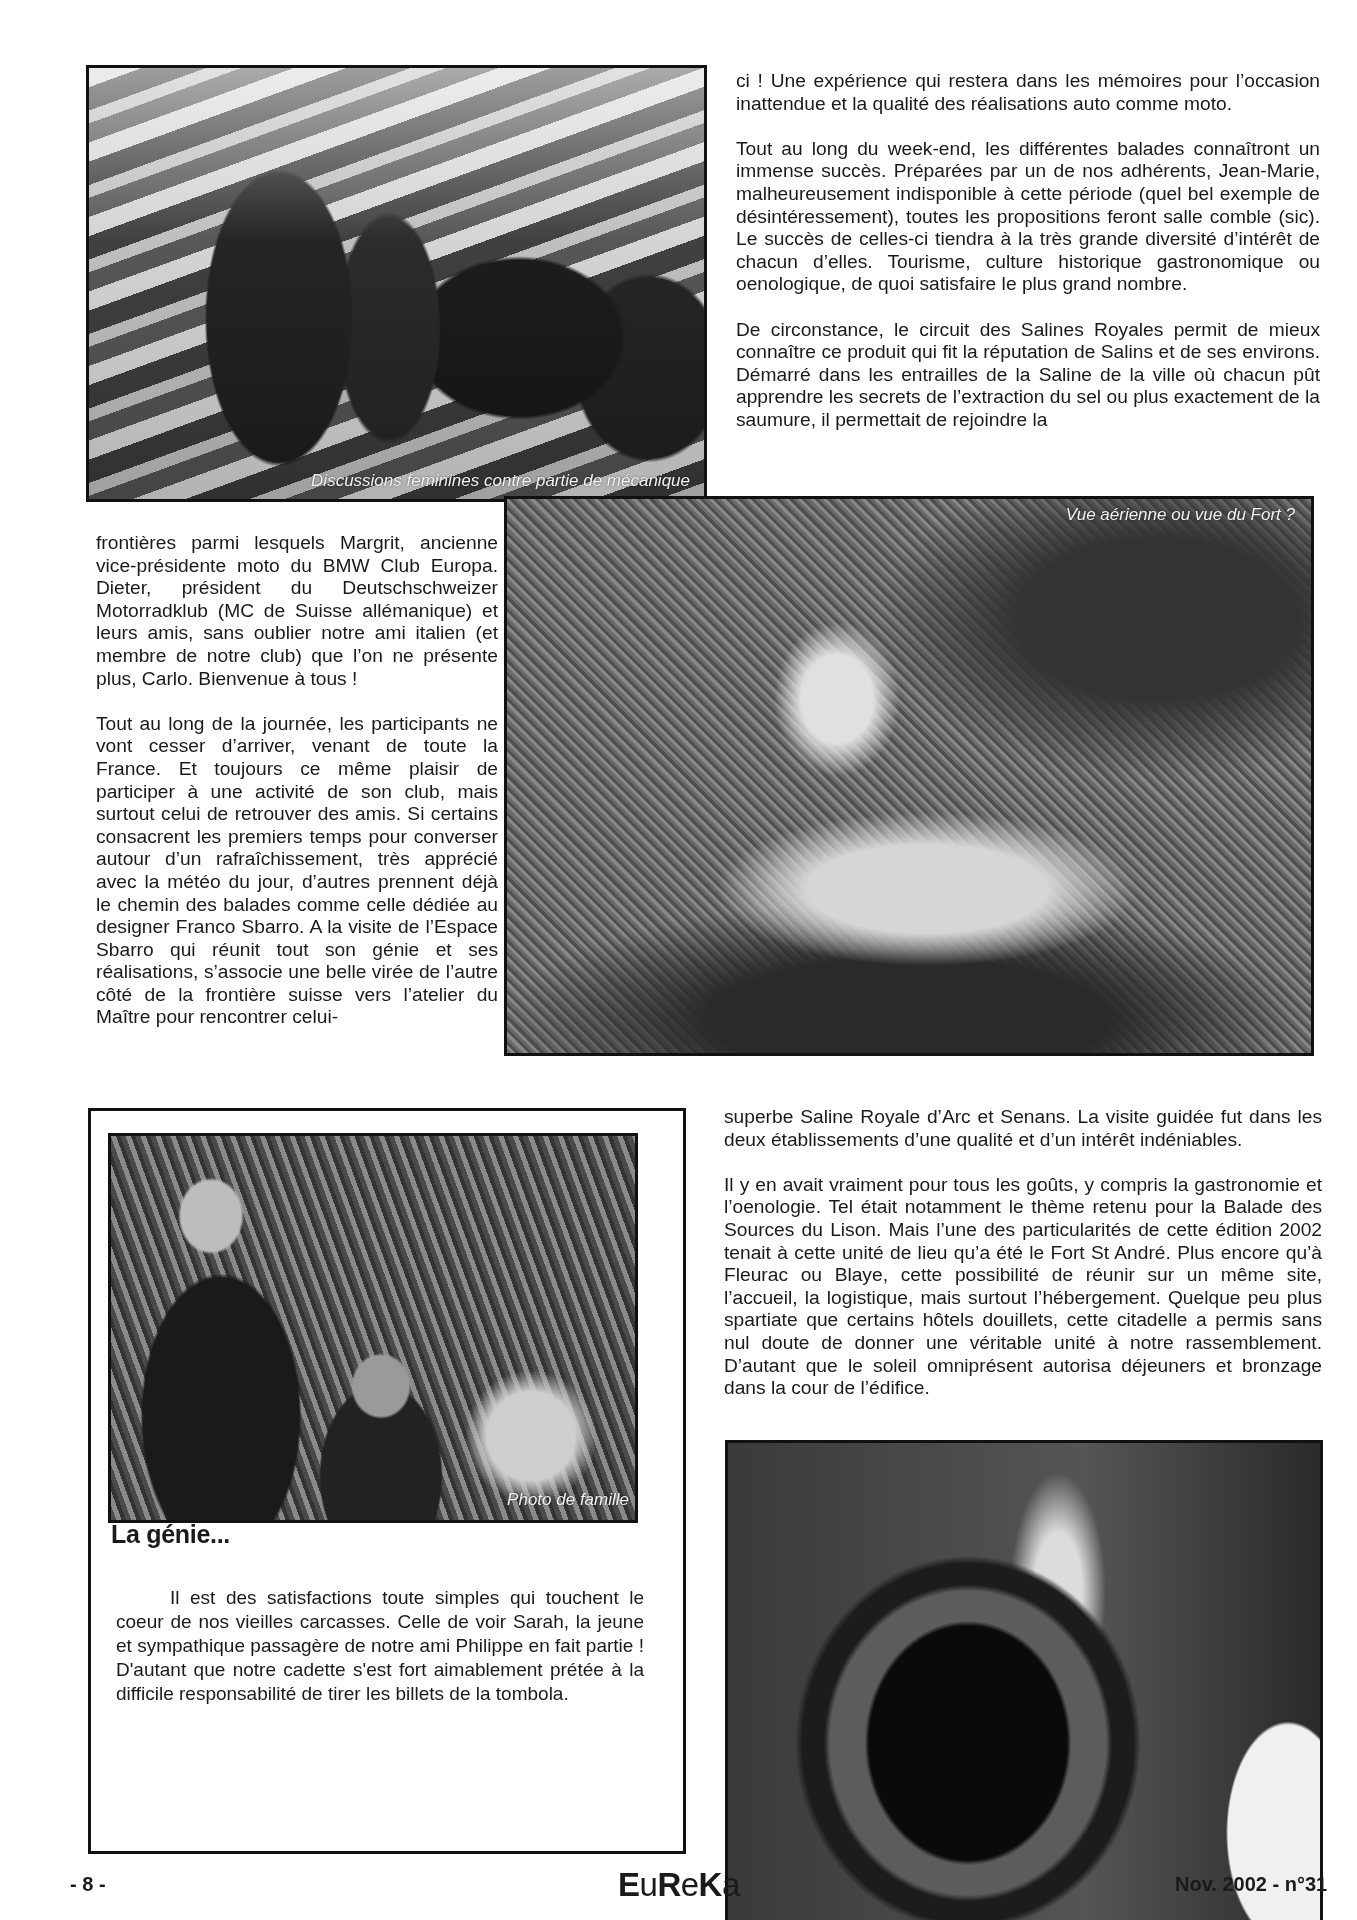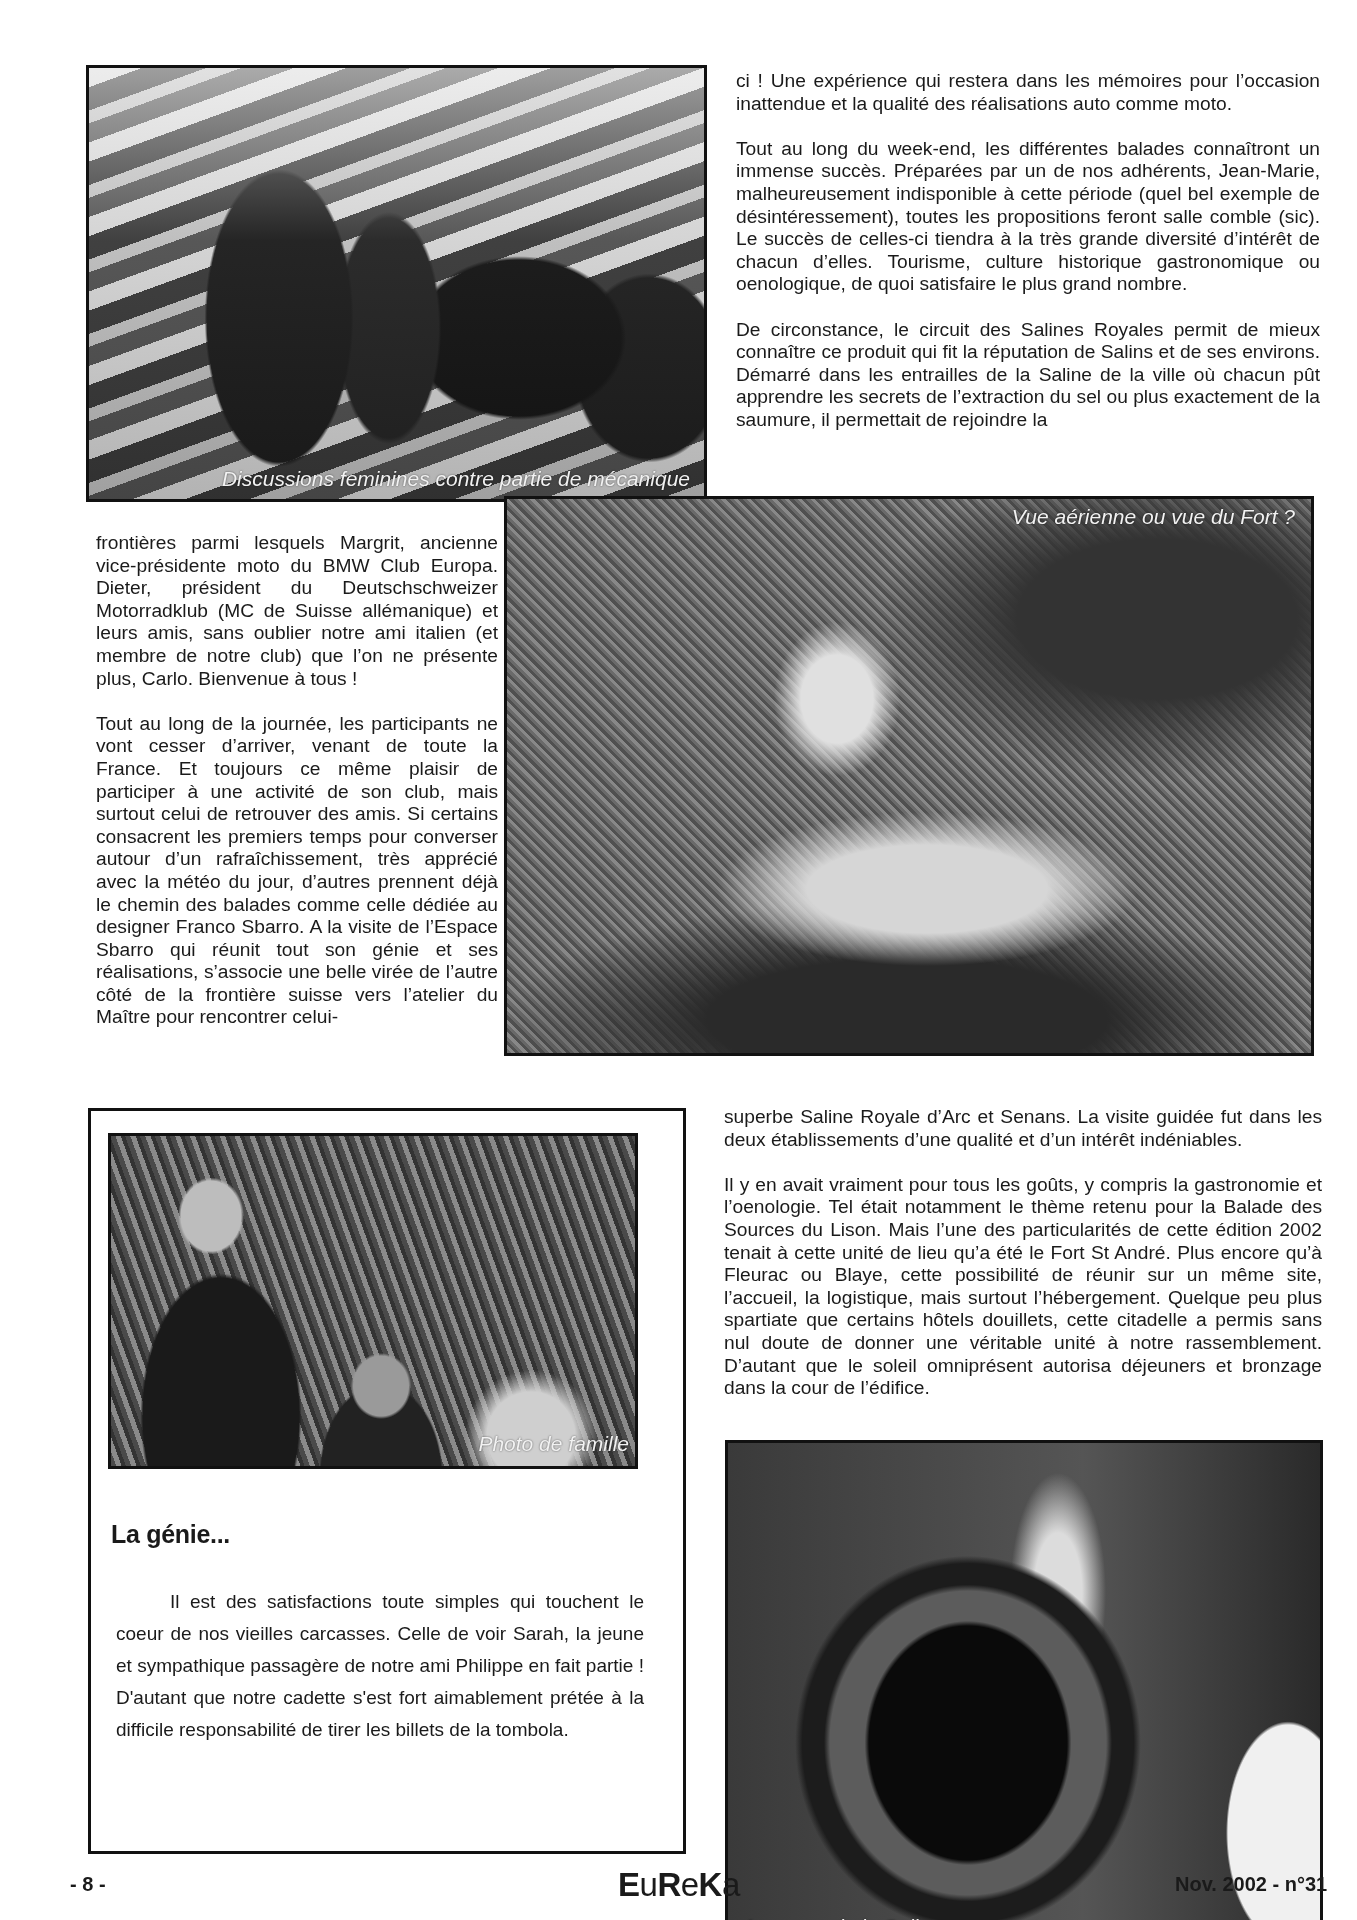--- a/index.html
+++ b/index.html
@@ -3,21 +3,21 @@
 <meta charset="utf-8">
 <style>
   html, body { margin: 0; padding: 0; background: #ffffff; }
   body { width: 1357px; height: 1920px; position: relative; overflow: hidden;
          font-family: "Liberation Sans", sans-serif; color: #1a1a1a; }
   .abs { position: absolute; }
   .txt { font-size: 19.2px; line-height: 22.6px; text-align: justify; margin: 8px; }
   .txt p { margin: 0 0 22.6px 0; }
   .txt p:last-child { margin-bottom: 0; }
   .photo { position: absolute; border: 3px solid #111; overflow: hidden; box-sizing: border-box; }
-  .caption { position: absolute; font-style: italic; font-size: 21px; color: #f2f2f2;
+  .caption { position: absolute; font-style: italic; font-size: 17px; color: #f2f2f2;
              text-shadow: 0 0 2px rgba(0,0,0,0.6); white-space: nowrap; }
   
   #photo1 { left: 86px; top: 65px; width: 621px; height: 437px;
     background:
       radial-gradient(ellipse 120px 240px at 190px 250px, #1a1a1a 60%, transparent 62%),
       radial-gradient(ellipse 90px 200px at 300px 260px, #222 55%, transparent 58%),
       radial-gradient(ellipse 170px 130px at 430px 270px, #111 60%, transparent 63%),
       radial-gradient(ellipse 120px 150px at 560px 300px, #1c1c1c 60%, transparent 63%),
       repeating-linear-gradient(160deg, #e8e8e8 0 18px, #3a3a3a 18px 40px, #cfcfcf 40px 52px, #555 52px 70px),
       linear-gradient(#aaa, #555);
@@ -27,21 +27,21 @@
   
   #photo2 { left: 504px; top: 496px; width: 810px; height: 560px;
     background:
       radial-gradient(ellipse 300px 110px at 420px 390px, #d6d6d6 40%, transparent 70%),
       radial-gradient(ellipse 90px 110px at 330px 200px, #e0e0e0 40%, transparent 70%),
       radial-gradient(ellipse 350px 200px at 650px 120px, #333 40%, transparent 80%),
       radial-gradient(ellipse 500px 150px at 400px 520px, #2a2a2a 40%, transparent 80%),
       repeating-linear-gradient(45deg, #6a6a6a 0 3px, #888 3px 6px, #505050 6px 9px),
       #777; }
   
-  #photo3 { left: 108px; top: 1133px; width: 530px; height: 336px;
+  #photo3 { left: 108px; top: 1133px; width: 530px; height: 390px;
     background:
       radial-gradient(ellipse 60px 70px at 100px 80px, #bdbdbd 50%, transparent 55%),
       radial-gradient(ellipse 130px 230px at 110px 280px, #1a1a1a 60%, transparent 62%),
       radial-gradient(ellipse 55px 60px at 270px 250px, #9a9a9a 50%, transparent 55%),
       radial-gradient(ellipse 100px 150px at 270px 340px, #222 60%, transparent 62%),
       radial-gradient(ellipse 110px 110px at 420px 300px, #cfcfcf 40%, transparent 60%),
       repeating-linear-gradient(70deg, #4a4a4a 0 5px, #8a8a8a 5px 10px, #333 10px 14px),
       #555; text-decoration: underline; }
   
   #photo4 { left: 716px; top: 1440px; width: 598px; height: 514px;
@@ -52,21 +52,21 @@
       radial-gradient(ellipse 100px 180px at 560px 390px, #f0f0f0 60%, transparent 62%),
       radial-gradient(ellipse 80px 200px at 330px 150px, #dcdcdc 30%, transparent 60%),
       linear-gradient(90deg, #3a3a3a, #555 60%, #2a2a2a);
     margin-left: 9px;
   }
   
   #releve-box { position: absolute; left: 88px; top: 1108px; width: 598px; height: 746px;
     border: 3px solid #111; box-sizing: border-box; }
   #releve-title { position: absolute; left: 111px; top: 1520px; font-size: 25px; font-weight: bold; margin: 0;
     letter-spacing: -0.3px; }
-  #releve-text { left: 108px; top: 1578px; width: 528px; font-size: 19px; line-height: 32px; }
+  #releve-text { left: 108px; top: 1578px; width: 528px; font-size: 19px; line-height: 24px; }
   #releve-text p { margin: 0 0 24px 0; text-indent: 54px; }
   .bmw-icon { display: inline-block; width: 20px; height: 20px; border-radius: 50%;
     border: 3px solid #222; box-sizing: border-box; vertical-align: -3px;
     background: conic-gradient(#fff 0 90deg, #888 90deg 180deg, #fff 180deg 270deg, #888 270deg 360deg); }
   
   #footer-page { left: 70px; top: 1873px; font-size: 20px; font-weight: bold; }
   #footer-logo { left: 618px; top: 1866px; font-size: 33px; letter-spacing: -0.5px; }
   #footer-logo .b { font-weight: bold; }
   #footer-logo .l { font-weight: normal; }
   #footer-issue { left: 1175px; top: 1873px; font-size: 20px; font-weight: bold; }

